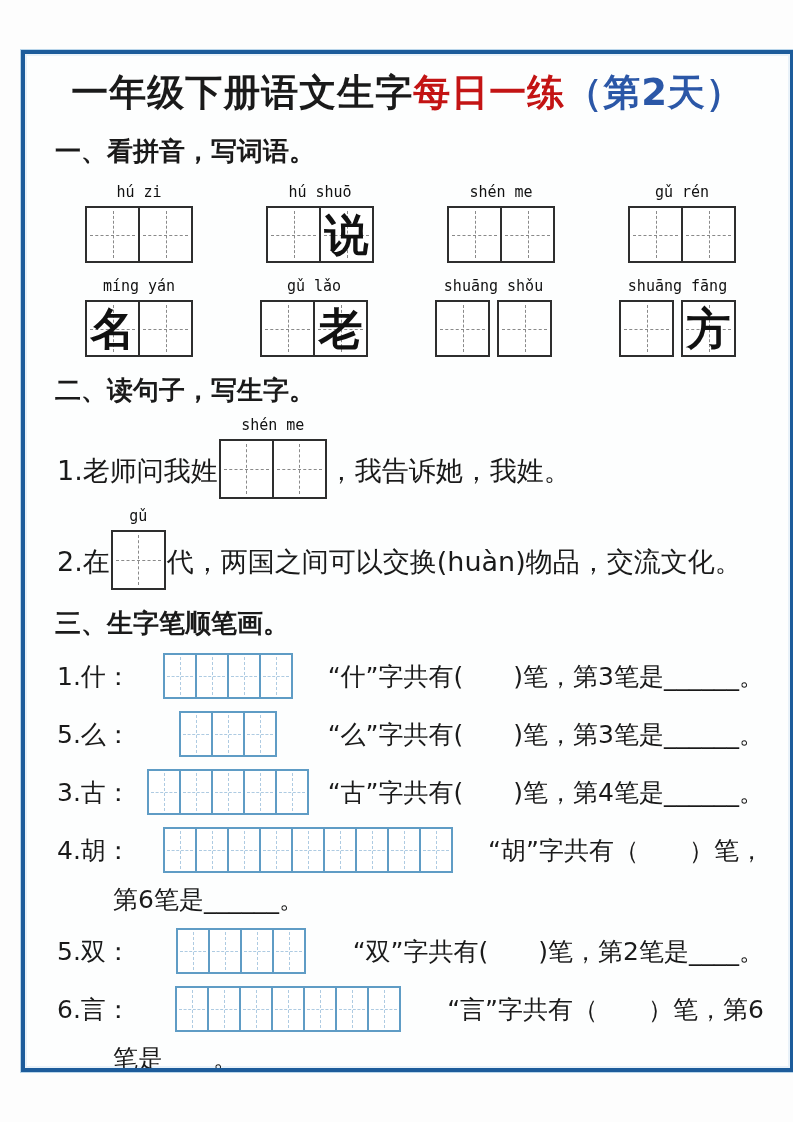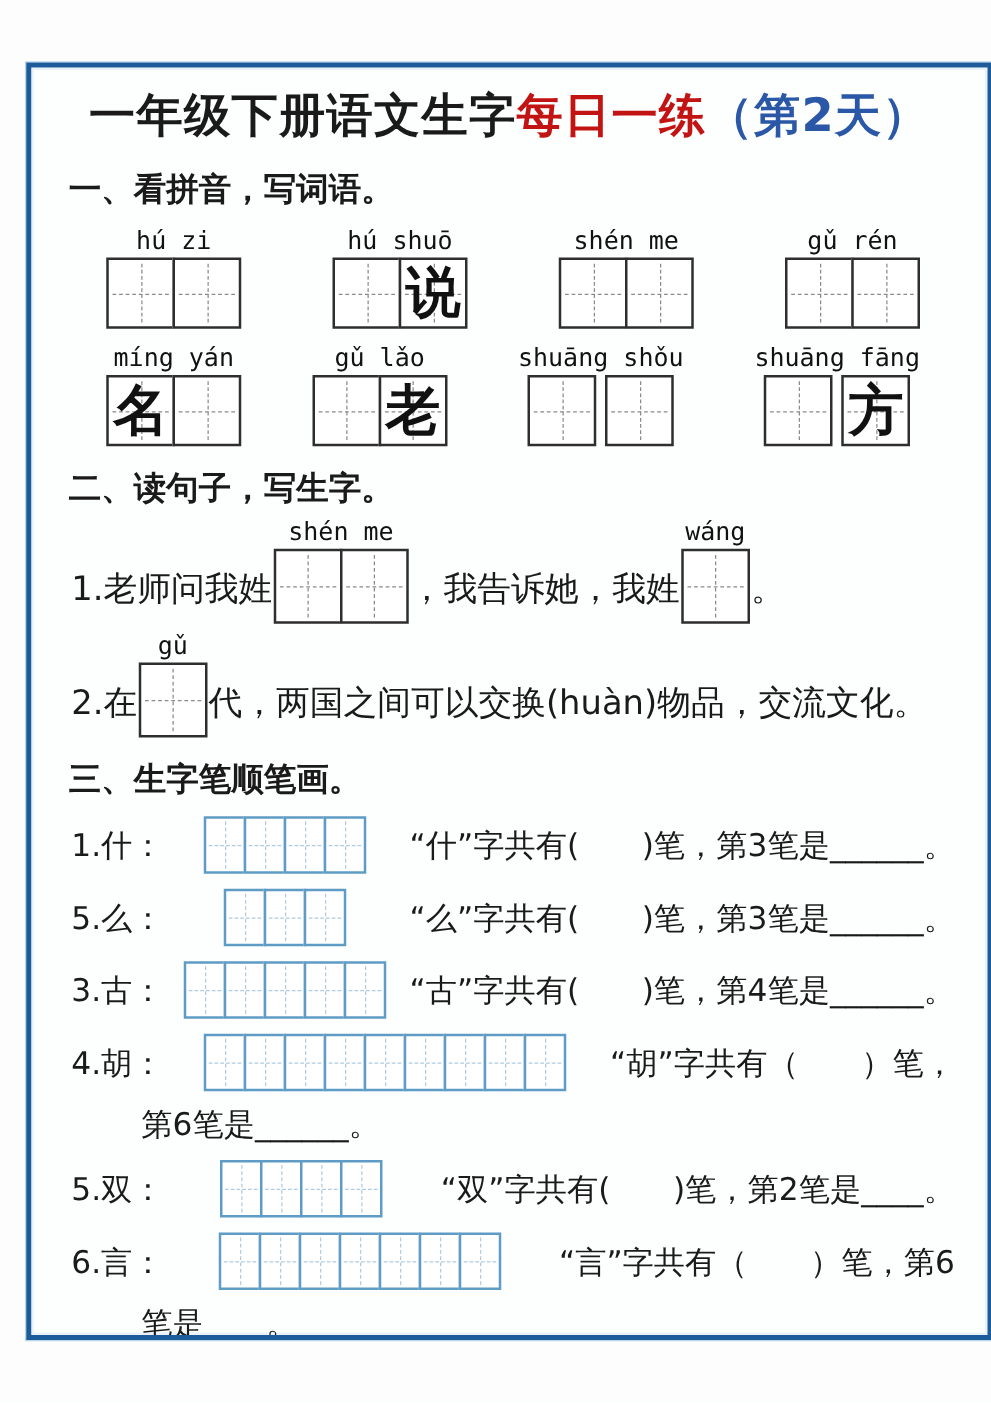--- a/index.html
+++ b/index.html
@@ -22,21 +22,21 @@
     margin:8px 0 0 0;text-align:center;
     font-size:37px;font-weight:bold;letter-spacing:1px;white-space:nowrap;
   }
   .t-red{color:#c31414;}
   .t-blue{color:#2b57a7;}
   .sec-heading{font-size:26px;font-weight:bold;margin:16px 0 4px 4px;}
   
   .word-row{display:flex;justify-content:space-between;padding:0 28px 0 34px;margin-top:12px;}
   .word-group{display:flex;flex-direction:column;align-items:center;}
   .pinyin{
-    font-family:"DejaVu Sans Mono",monospace;font-size:20px;line-height:23px;
+    font-family:"DejaVu Sans Mono",monospace;font-size:15px;line-height:23px;
     margin-bottom:2px;white-space:nowrap;color:#111;
   }
   .box-row{display:flex;}
   .box-row.joined .cell{margin-left:-2px;}
   .box-row.joined .cell:first-child{margin-left:0;}
   .box-row.gapped .cell{margin-left:7px;}
   .box-row.gapped .cell:first-child{margin-left:0;}
   .cell{position:relative;background:#fff;box-sizing:border-box;}
   .cell.black{width:55px;height:57px;border:2px solid #2e2e2e;}
   .cell.black.s2{height:60px;}
@@ -195,29 +195,20 @@
                 <div class="vl"></div>
                 <div class="hl"></div>
               </div>
               <div class="cell black s2">
                 <div class="vl"></div>
                 <div class="hl"></div>
               </div>
             </div>
           </div>
           <span class="stext">，我告诉她，我姓</span>
-          <div class="word-group inline">
-            <div class="pinyin">wáng</div>
-            <div class="box-row joined">
-              <div class="cell black s2">
-                <div class="vl"></div>
-                <div class="hl"></div>
-              </div>
-            </div>
-          </div>
           <span class="stext">。</span>
         </div>
         <div class="sentence">
           <span class="stext">2.在</span>
           <div class="word-group inline">
             <div class="pinyin">gǔ</div>
             <div class="box-row joined">
               <div class="cell black s2">
                 <div class="vl"></div>
                 <div class="hl"></div>

